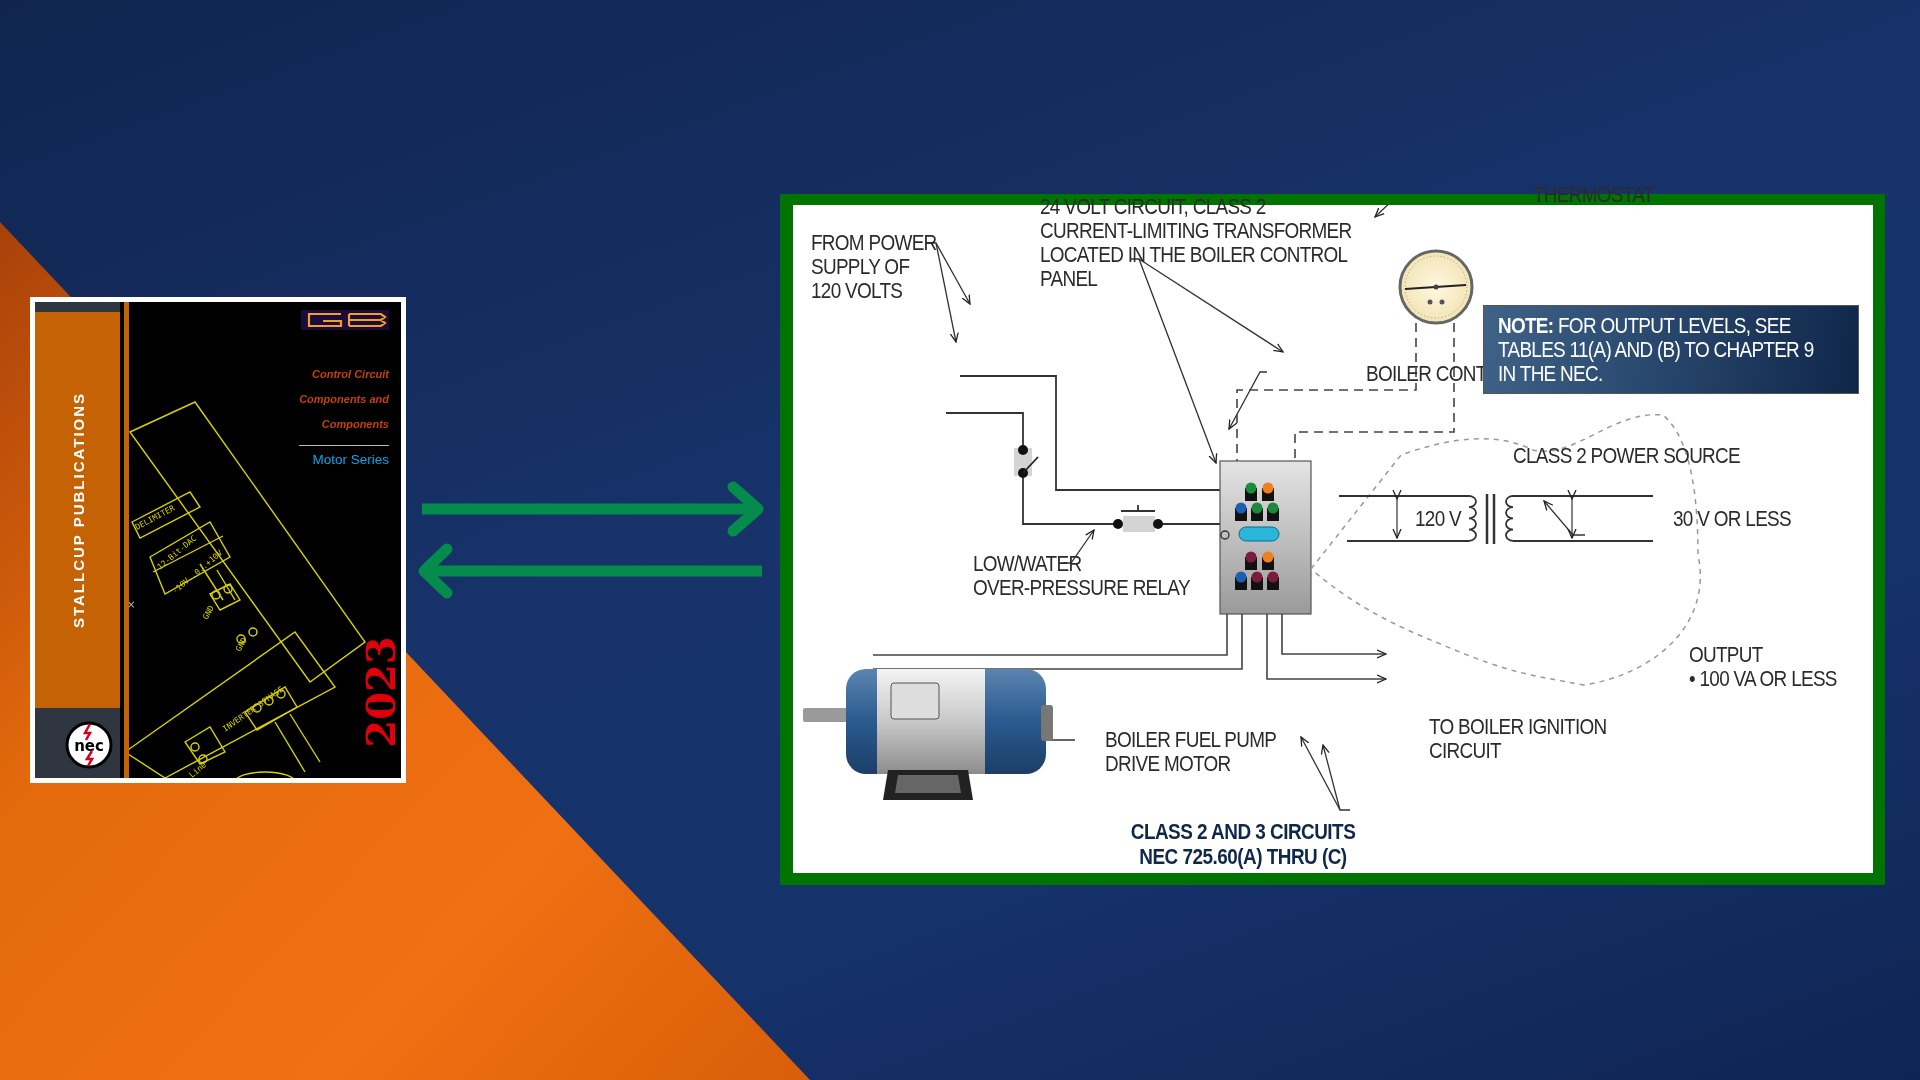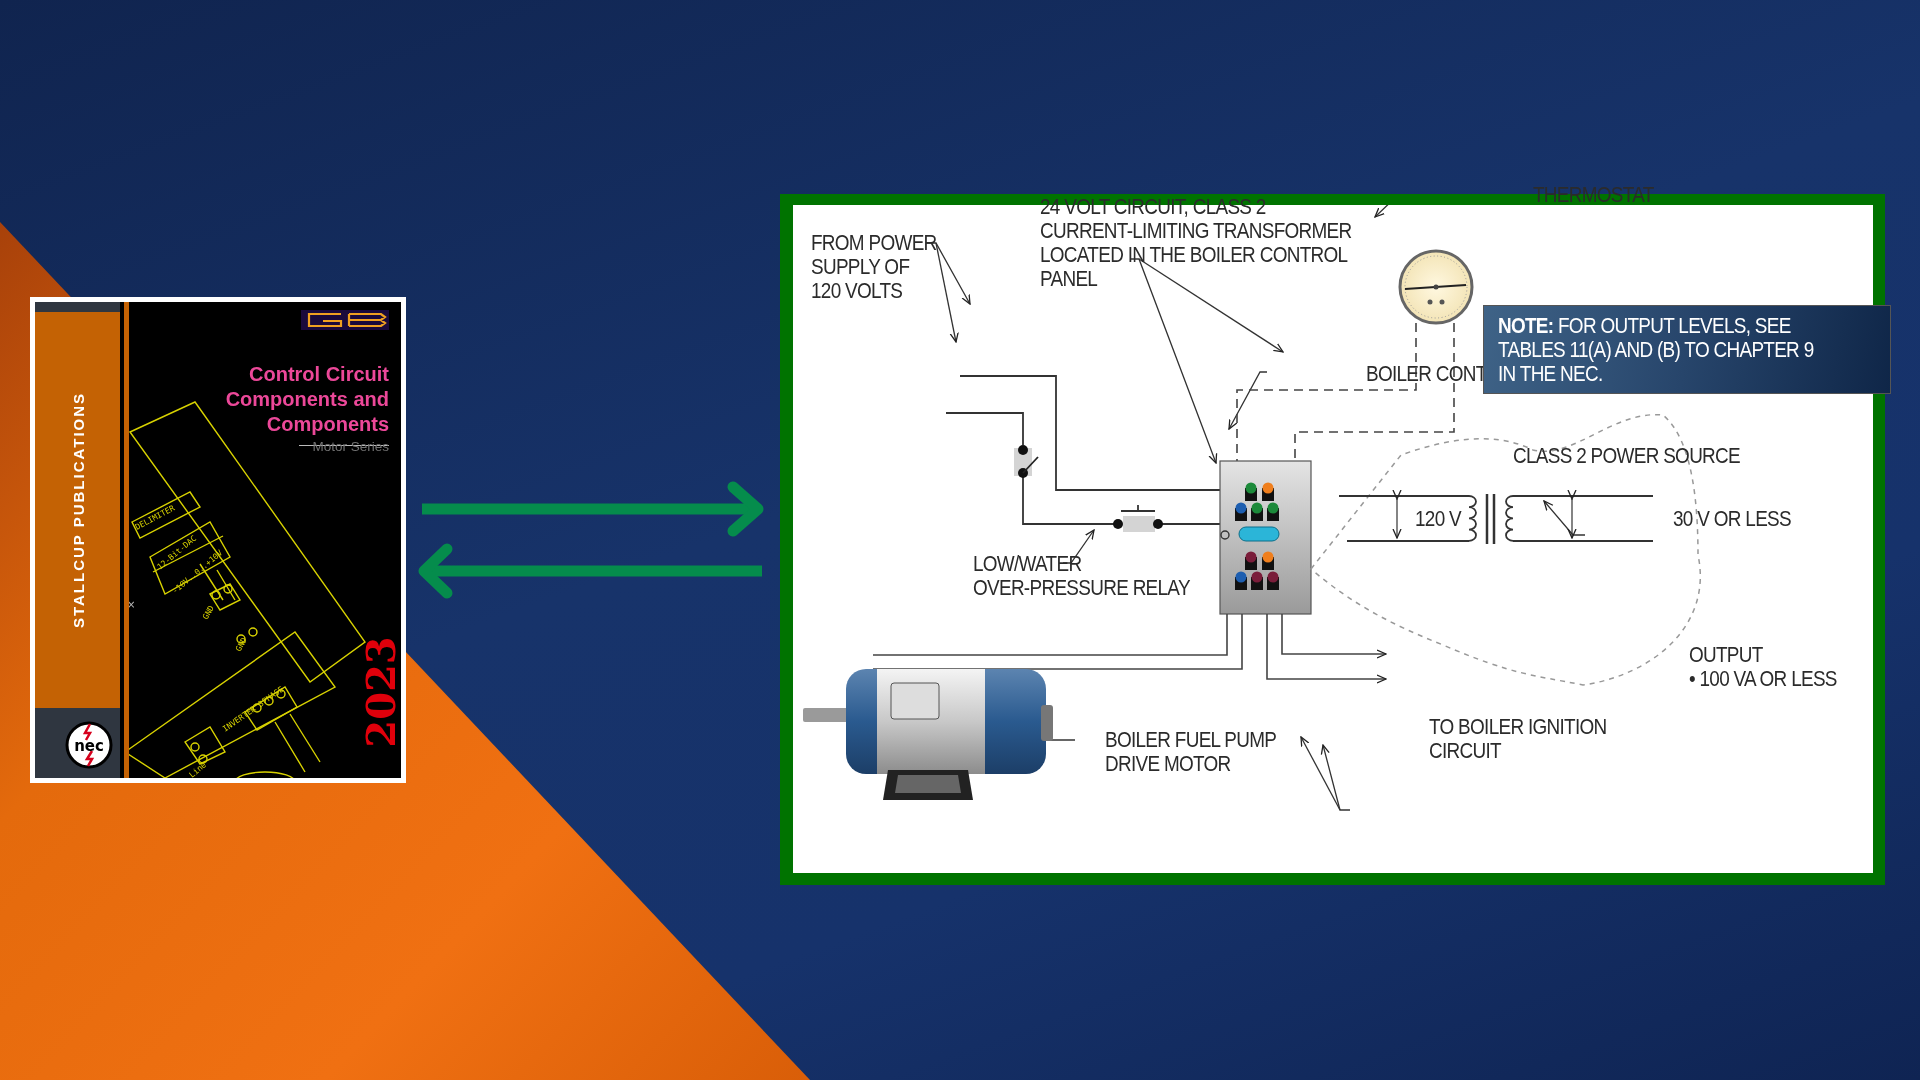--- a/index.html
+++ b/index.html
@@ -11,38 +11,38 @@
   
   #cover{left:30px;top:297px;width:376px;height:486px;background:#fff;box-sizing:border-box;}
   #cover-inner{position:absolute;left:5px;top:5px;right:5px;bottom:5px;background:#000;overflow:hidden;}
   #spine-top{position:absolute;left:0;top:0;width:85px;height:10px;background:#2f3640;}
   #spine{position:absolute;left:0;top:10px;width:85px;height:396px;background:#c46204;}
   #spine-bottom{position:absolute;left:0;top:406px;width:85px;height:70px;background:#2f3640;}
   #spine-rule{position:absolute;left:89px;top:0;width:5px;height:476px;background:#c46204;}
   #spine-text{position:absolute;left:43px;top:208px;transform:translate(-50%,-50%) rotate(-90deg);
       white-space:nowrap;color:#fff;font-weight:bold;font-size:15px;letter-spacing:2px;}
   #gb-logo{position:absolute;right:12px;top:8px;width:88px;height:20px;background:#1b0a3c;}
-  #cover-title{position:absolute;right:12px;top:60px;width:210px;text-align:right;color:#ec4899;
-      font-weight:bold;font-size:20px;line-height:25px;}
+  #cover-title{position:absolute;right:12px;top:60px;width:210px;text-align:right;color:#c2410c;
+      font-weight:bold;font-size:11px;line-height:25px;font-style:italic;}
   #cover-rule{position:absolute;right:12px;top:143px;width:90px;height:1px;background:#bbb;}
-  #cover-series{position:absolute;right:12px;top:137px;color:#737373;font-size:13.5px;}
+  #cover-series{position:absolute;right:12px;top:150px;color:#0ea5e9;font-size:13.5px;}
   #cover-year-wrap{position:absolute;left:322px;top:310px;width:46px;height:160px;}
   #cover-year-wrap span{position:absolute;left:50%;top:50%;transform:translate(-50%,-50%) rotate(-90deg);
       color:#e0000b;font-family:"DejaVu Serif",serif;font-weight:bold;font-size:40px;white-space:nowrap;}
   #nec-logo{position:absolute;left:30px;top:419px;width:48px;height:48px;}
   
   #arrows{left:400px;top:470px;width:380px;height:140px;}
   
   #frame{left:780px;top:194px;width:1105px;height:691px;background:#007300;box-sizing:border-box;}
   #frame-inner{position:absolute;left:13px;top:11px;right:12px;bottom:12px;background:#fff;}
   #diagram{position:absolute;left:0;top:0;}
   .lbl{position:absolute;color:#2b2b2b;font-size:22px;line-height:24px;letter-spacing:-0.8px;
        transform:scaleX(0.86);transform-origin:left top;white-space:nowrap;}
   .lbl div{white-space:nowrap;}
-  #note{position:absolute;left:690px;top:100px;width:408px;height:89px;box-sizing:border-box;
+  #note{position:absolute;left:690px;top:100px;width:376px;height:89px;box-sizing:border-box;
        background:linear-gradient(100deg,#3f6387 0%,#27456b 50%,#0f2648 100%);border:1px solid #555;
        color:#fff;font-size:22px;line-height:24px;padding:8px 0 0 14px;letter-spacing:-0.8px;}
   #note .inner{transform:scaleX(0.86);transform-origin:left top;white-space:nowrap;}
   #caption{position:absolute;left:300px;top:614px;width:300px;text-align:center;color:#0f2748;
        font-weight:bold;font-size:22px;line-height:25px;letter-spacing:-0.6px;}
   #caption .inner{transform:scaleX(0.86);}
 </style>
 </head>
 <body>
 
@@ -316,14 +316,20 @@
     </div>
 
     <div id="note">
       <div class="inner">
         <div><b>NOTE:</b><span> FOR OUTPUT LEVELS, SEE</span></div>
         <div>TABLES 11(A) AND (B) TO CHAPTER 9</div>
         <div>IN THE NEC.</div>
       </div>
     </div>
 
+    <div id="caption">
+      <div class="inner">
+        <div>CLASS 2 AND 3 CIRCUITS</div>
+        <div>NEC 725.60(A) THRU (C)</div>
+      </div>
+    </div>
   </div>
 </div>
 
 </body></html>

